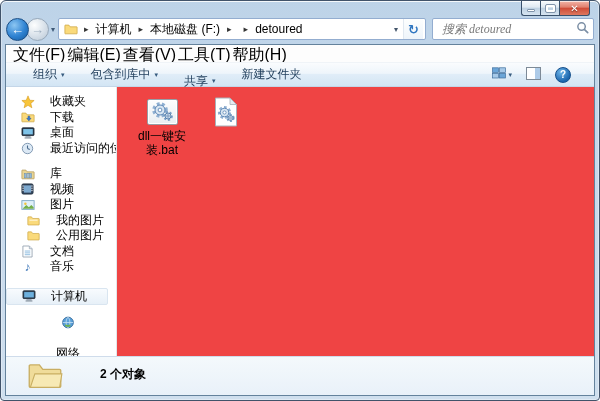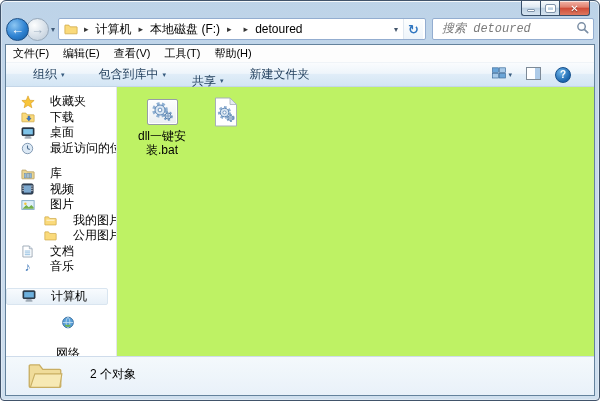--- a/index.html
+++ b/index.html
@@ -21,48 +21,48 @@
   .back{background:radial-gradient(circle at 35% 30%,#8cc6f2,#2e82d2 55%,#14599c);border:1px solid #1b4e85;color:#fff;z-index:2;}
   .fwd{background:radial-gradient(circle at 35% 30%,#fdfefe,#d3dde7 60%,#b9c6d3);border:1px solid #97a8ba;color:#9fb0c2;margin-left:-3px;}
   .navchev{font-size:8px;color:#3f5a78;margin:0 3px 0 2px;}
   .addrbar{flex:1;height:22px;background:#fff;border:1px solid #93add0;border-radius:2px;display:flex;align-items:center;padding:0 2px 0 4px;overflow:hidden;}
   .crumbs{display:flex;align-items:center;flex:1;white-space:nowrap;font-size:12px;color:#000;}
   .csep{font-size:9px;color:#333;padding:0 6px;}
   .crumb{padding:1px 1px;cursor:default;}
   .addr-dd{font-size:8px;color:#44566b;padding:0 5px;}
   .refreshbtn{width:20px;height:20px;display:flex;align-items:center;justify-content:center;color:#2f76c0;font-size:13px;font-weight:bold;border-left:1px solid #e0e8f0;background:linear-gradient(#fdfefe,#eef4fa);}
   .searchbox{width:162px;height:22px;margin-left:6px;background:#fff;border:1px solid #93add0;border-radius:2px;display:flex;align-items:center;padding:0 4px 0 7px;}
-  .searchbox input{flex:1;border:none;outline:none;font-size:12px;min-width:0;font-family:Liberation Mono, monospace;background:transparent;}
+  .searchbox input{flex:1;border:none;outline:none;font-size:12px;min-width:0;font-family:Liberation Serif, serif;background:transparent;}
   .searchbox input::placeholder{font-style:italic;color:#7b7b7b;}
   
   .client{position:absolute;left:4px;right:4px;top:43px;bottom:4px;background:#fff;border:1px solid #64829c;display:flex;flex-direction:column;}
-  .menubar{height:17px;background:#fdfdfd;display:flex;align-items:center;padding-left:7px;font-size:11px;gap:14px;color:#000;}
+  .menubar{height:17px;background:#fdfdfd;display:flex;align-items:flex-start;padding-left:7px;font-size:16px;gap:2px;color:#000;}
   .toolbar{height:25px;background:linear-gradient(#fafcfe,#eef5fb 45%,#e0edf8 50%,#d3e5f4);border-top:1px solid #f0f4f8;border-bottom:1px solid #c4d6e8;display:flex;align-items:center;padding:0 20px;font-size:12px;color:#1e3c5a;}
   .tbtn{display:flex;align-items:center;gap:4px;padding:2px 7px;border-radius:2px;cursor:default;}
   .tarrow{font-size:7px;color:#365a7e;}
   .tspacer{flex:1;}
   .tico{display:flex;align-items:center;justify-content:center;padding:2px 3px;gap:2px;}
   .helpico{width:16px;height:16px;border-radius:50%;background:radial-gradient(circle at 35% 30%,#6db4e8,#1c66ae 70%);border:1px solid #15508c;color:#fff;font-size:10px;font-weight:bold;display:flex;align-items:center;justify-content:center;}
   .main{flex:1;display:flex;min-height:0;}
   .sidebar{width:111px;background:#fff;border-right:1px solid #e2e6ea;padding-top:7px;font-size:12px;color:#000;overflow:hidden;}
   .srow{display:flex;align-items:center;height:15.5px;gap:15px;padding-left:14px;cursor:default;white-space:nowrap;}
   .srow.lv1{}
-  .srow.lv2{padding-left:37px;}
+  .srow.lv2{padding-left:20px;}
   .srow.sel{background:linear-gradient(#f8fbfe,#e7f0f8);border:1px solid #d9e5f0;border-radius:2px;margin-right:8px;height:17px;}
   .gap1{margin-top:10px;} .gap2{margin-top:13px;} .gap3{margin-top:11px;flex-direction:column;}
   .sic{display:flex;align-items:center;justify-content:center;width:15px;height:14px;flex:none;}
   .note{color:#3c76b8;font-size:12px;line-height:12px;}
-  .files{flex:1;background:#bef264;display:flex;align-items:flex-start;padding:6px 0 0 14px;}
+  .files{flex:1;background:#ef4444;display:flex;align-items:flex-start;padding:6px 0 0 14px;}
   .tile{width:62px;display:flex;flex-direction:column;align-items:center;margin-right:2px;cursor:default;}
   .tileicon{height:37px;display:flex;align-items:center;justify-content:center;}
   .tlabel{font-size:12px;line-height:13.5px;text-align:center;color:#000;}
   .batframe{width:31px;height:26px;border:1px solid #979ea6;border-radius:2px;background:linear-gradient(#fefefe,#e9eef2);display:flex;align-items:center;justify-content:center;box-shadow:inset 0 0 0 1px #fff;}
   .statusbar{height:39px;background:linear-gradient(#f4f9fc,#e9f1f9);border-top:1px solid #cfdceb;position:relative;font-size:12px;color:#1e3c5a;}
   .statfolder{position:absolute;left:21px;top:3px;}
-  .statustext{position:absolute;left:84px;top:9px;color:#000;}
+  .statustext{position:absolute;left:94px;top:9px;color:#000;font-weight:bold;}
 </style>
 </head>
 <body>
 
 <div class="window">
 
   <div class="capbtns">
     <div class="cbtn min">
         <span class="gmin"></span>
       </div>
@@ -121,21 +121,21 @@
       <span>查看(V)</span>
       <span>工具(T)</span>
       <span>帮助(H)</span>
     </div>
 
     <div class="toolbar">
       <div class="tbtn">
         <span>组织</span>
         <span class="tarrow">▾</span>
       </div>
-      <div class="tbtn" style="margin-left:20px;">
+      <div class="tbtn" style="margin-left:12px;">
         <span>包含到库中</span>
         <span class="tarrow">▾</span>
       </div>
       <div class="tbtn" style="margin-left:12px;margin-top:13px;">
         <span>共享</span>
         <span class="tarrow">▾</span>
       </div>
       <div class="tbtn" style="margin-left:12px;">
         <span>新建文件夹</span>
       </div>

